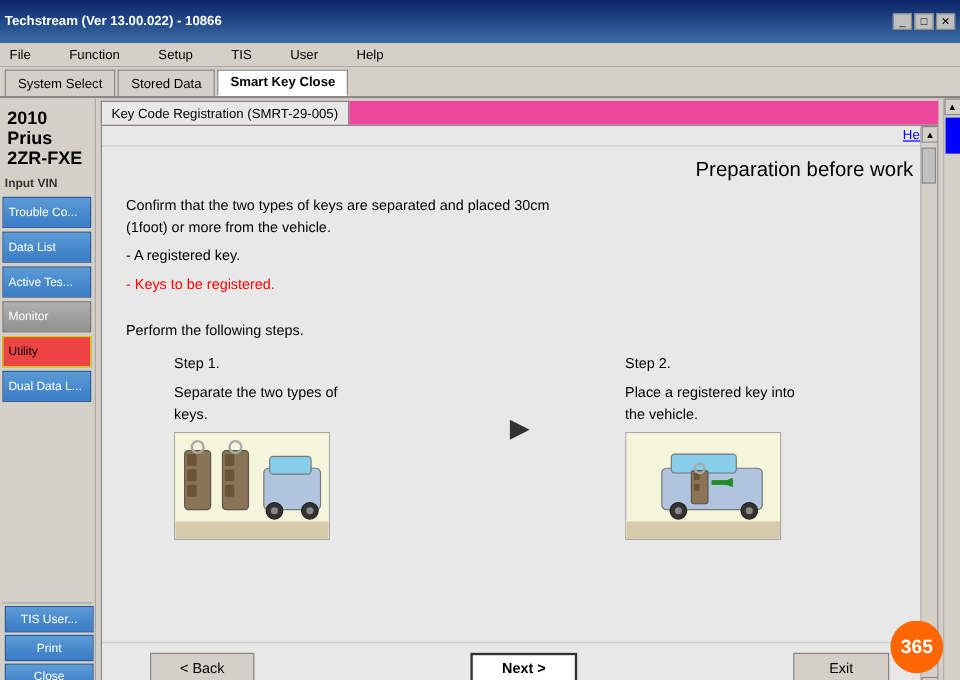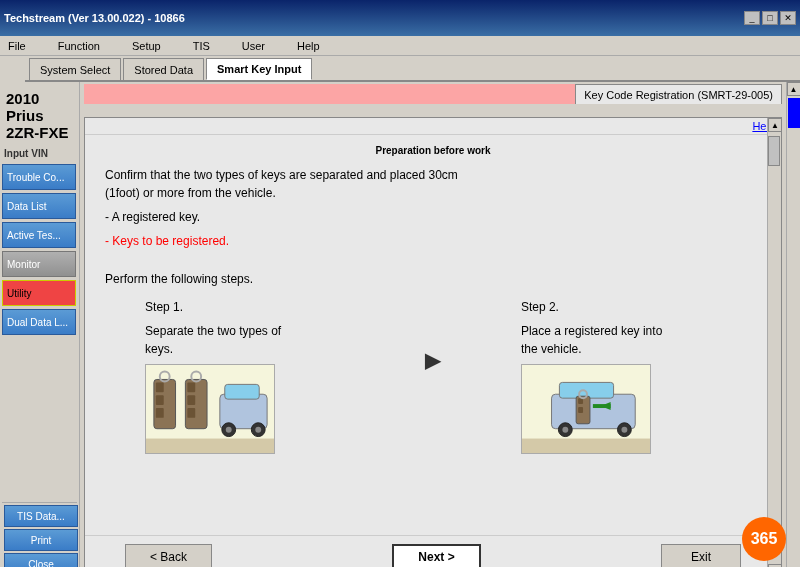--- a/index.html
+++ b/index.html
@@ -60,21 +60,20 @@
     }
 
     
     #tab-bar {
       background: #d4d0c8;
       display: flex;
       align-items: flex-end;
       padding: 2px 0 0 4px;
       height: 26px;
       border-bottom: 2px solid #888;
-      margin-left: 25px;
     }
     .tab {
       padding: 3px 10px;
       font-size: 11px;
       border: 1px solid #888;
       border-bottom: none;
       background: #d4d0c8;
       cursor: pointer;
       margin-right: 2px;
       height: 22px;
@@ -146,25 +145,24 @@
     #content-area {
       flex: 1;
       display: flex;
       flex-direction: column;
       padding: 2px 4px;
       overflow: hidden;
     }
 
     
     #inner-tab {
-      background: #fca5a5;
+      background: #ec4899;
       display: flex;
       align-items: flex-end;
-      margin-bottom: 13px;
-      justify-content: flex-end;
+      margin-bottom: 0;
     }
     .inner-tab-item {
       padding: 2px 8px;
       font-size: 11px;
       border: 1px solid #888;
       border-bottom: none;
       background: #d4d0c8;
       cursor: pointer;
       height: 20px;
       display: flex;
@@ -201,23 +199,23 @@
     }
 
     #dialog-body {
       flex: 1;
       padding: 10px 20px;
       overflow-y: auto;
       font-size: 12px;
     }
 
     #dialog-body h3 {
-      text-align: center;
-      font-size: 10px;
-      font-weight: bold;
+      text-align: right;
+      font-size: 17px;
+      font-weight: normal;
       margin-bottom: 10px;
     }
 
     #dialog-body p {
       margin-bottom: 6px;
       line-height: 1.5;
     }
 
     .red-text { color: red; }
 
@@ -409,42 +407,42 @@
   <span>Function</span>
   <span>Setup</span>
   <span>TIS</span>
   <span>User</span>
   <span>Help</span>
 </div>
 
 <div id="tab-bar">
   <div class="tab">System Select</div>
   <div class="tab">Stored Data</div>
-  <div class="tab active">Smart Key Input</div>
+  <div class="tab active">Smart Key Close</div>
 </div>
 
 <div id="main-layout">
 
   <div id="sidebar">
     <div id="car-info">
       <div>2010 Prius</div>
       <div>2ZR-FXE</div>
     </div>
     <div class="sidebar-label">Input VIN</div>
     <button class="sidebar-btn">Trouble Co...</button>
     <button class="sidebar-btn">Data List</button>
     <button class="sidebar-btn">Active Tes...</button>
     <button class="sidebar-btn gray">Monitor</button>
     <button class="sidebar-btn yellow">Utility</button>
     <button class="sidebar-btn">Dual Data L...</button>
 
     <div style="flex:1"></div>
 
     <div id="bottom-bar">
-      <button class="bottom-btn">TIS Data...</button>
+      <button class="bottom-btn">TIS User...</button>
       <button class="bottom-btn">Print</button>
       <button class="bottom-btn">Close</button>
     </div>
   </div>
 
   <div id="content-area">
 
     <div id="inner-tab">
       <div class="inner-tab-item active">Key Code Registration (SMRT-29-005)</div>
     </div>

